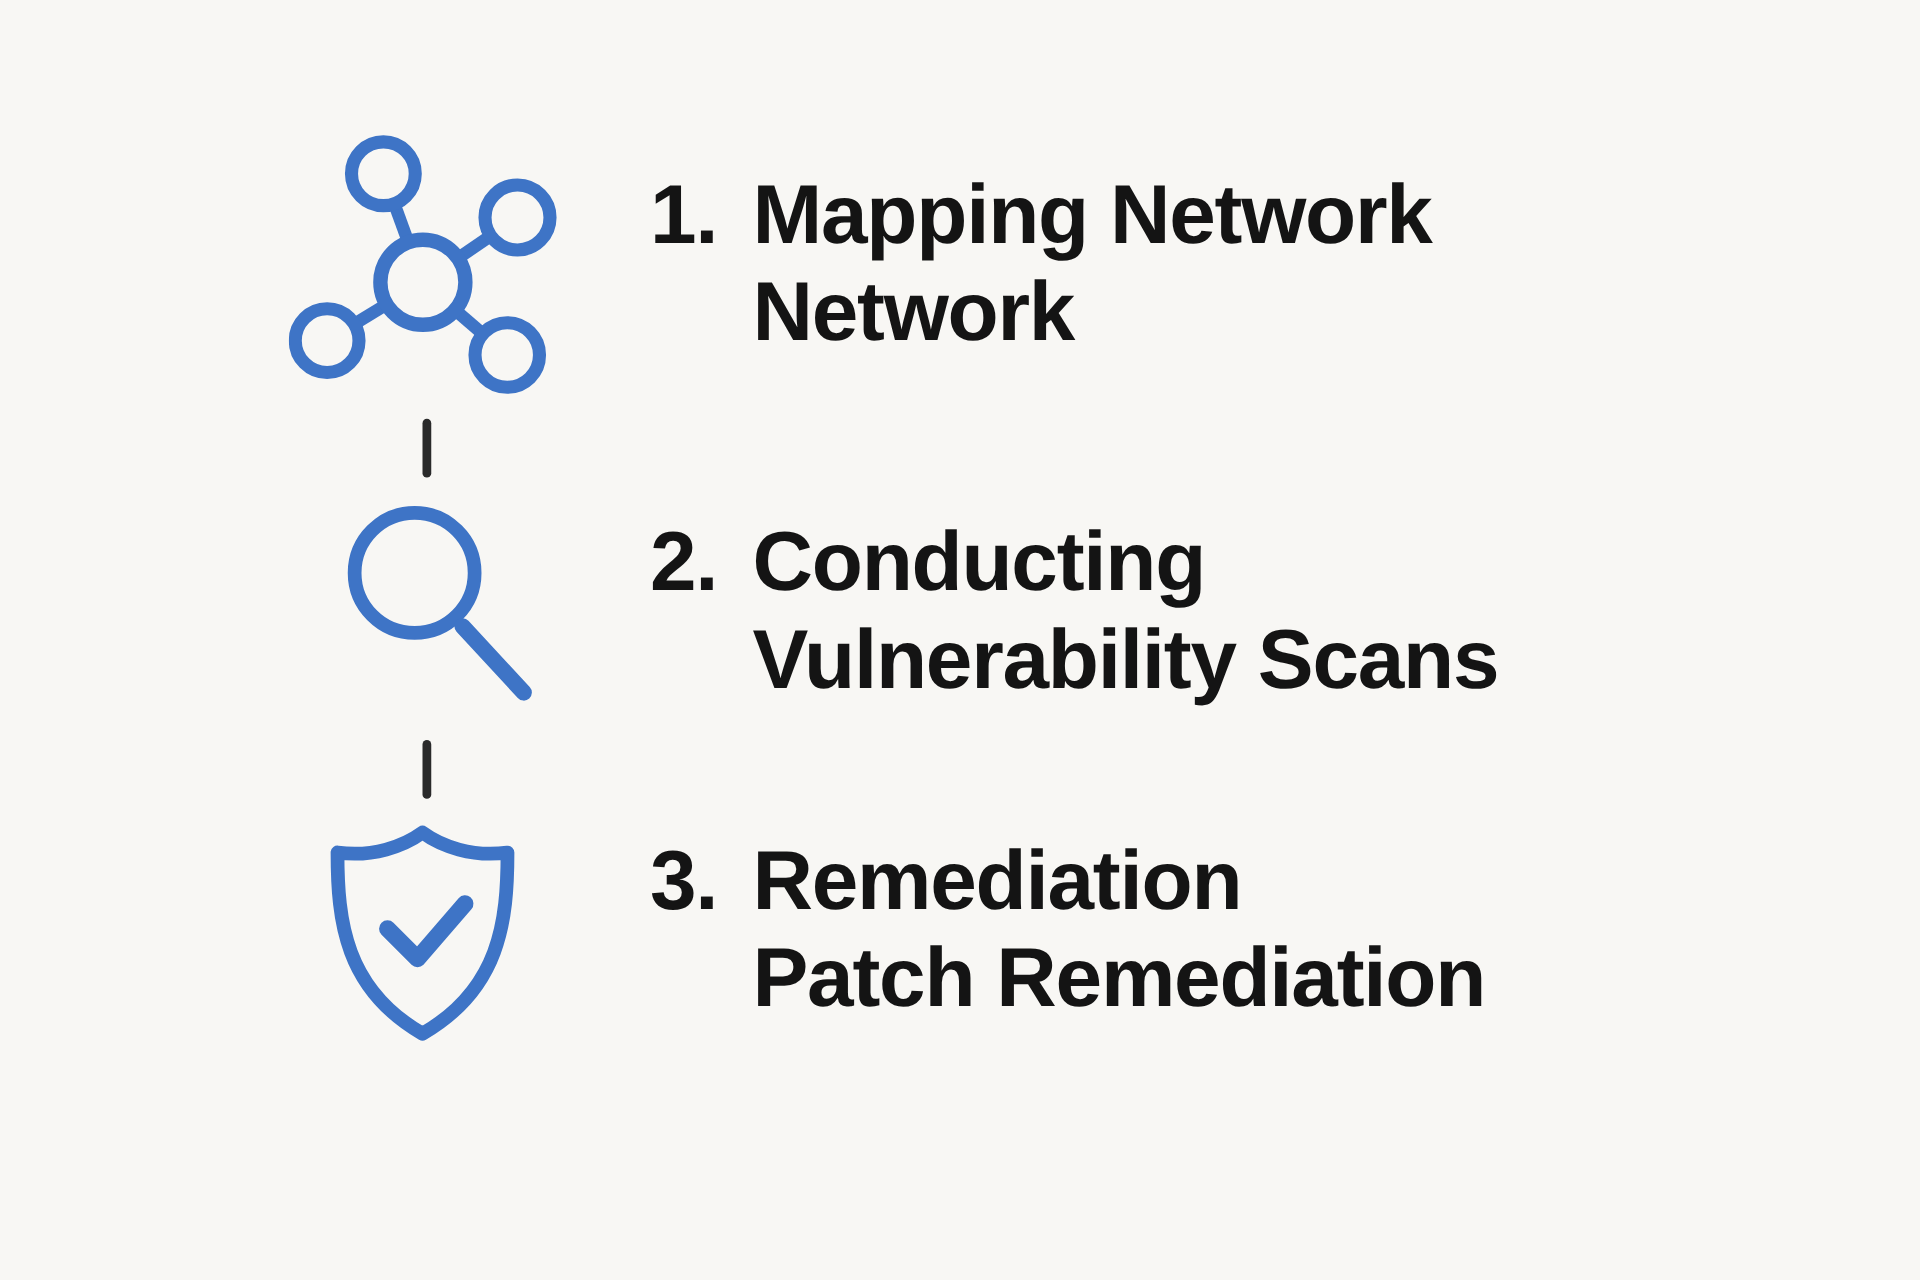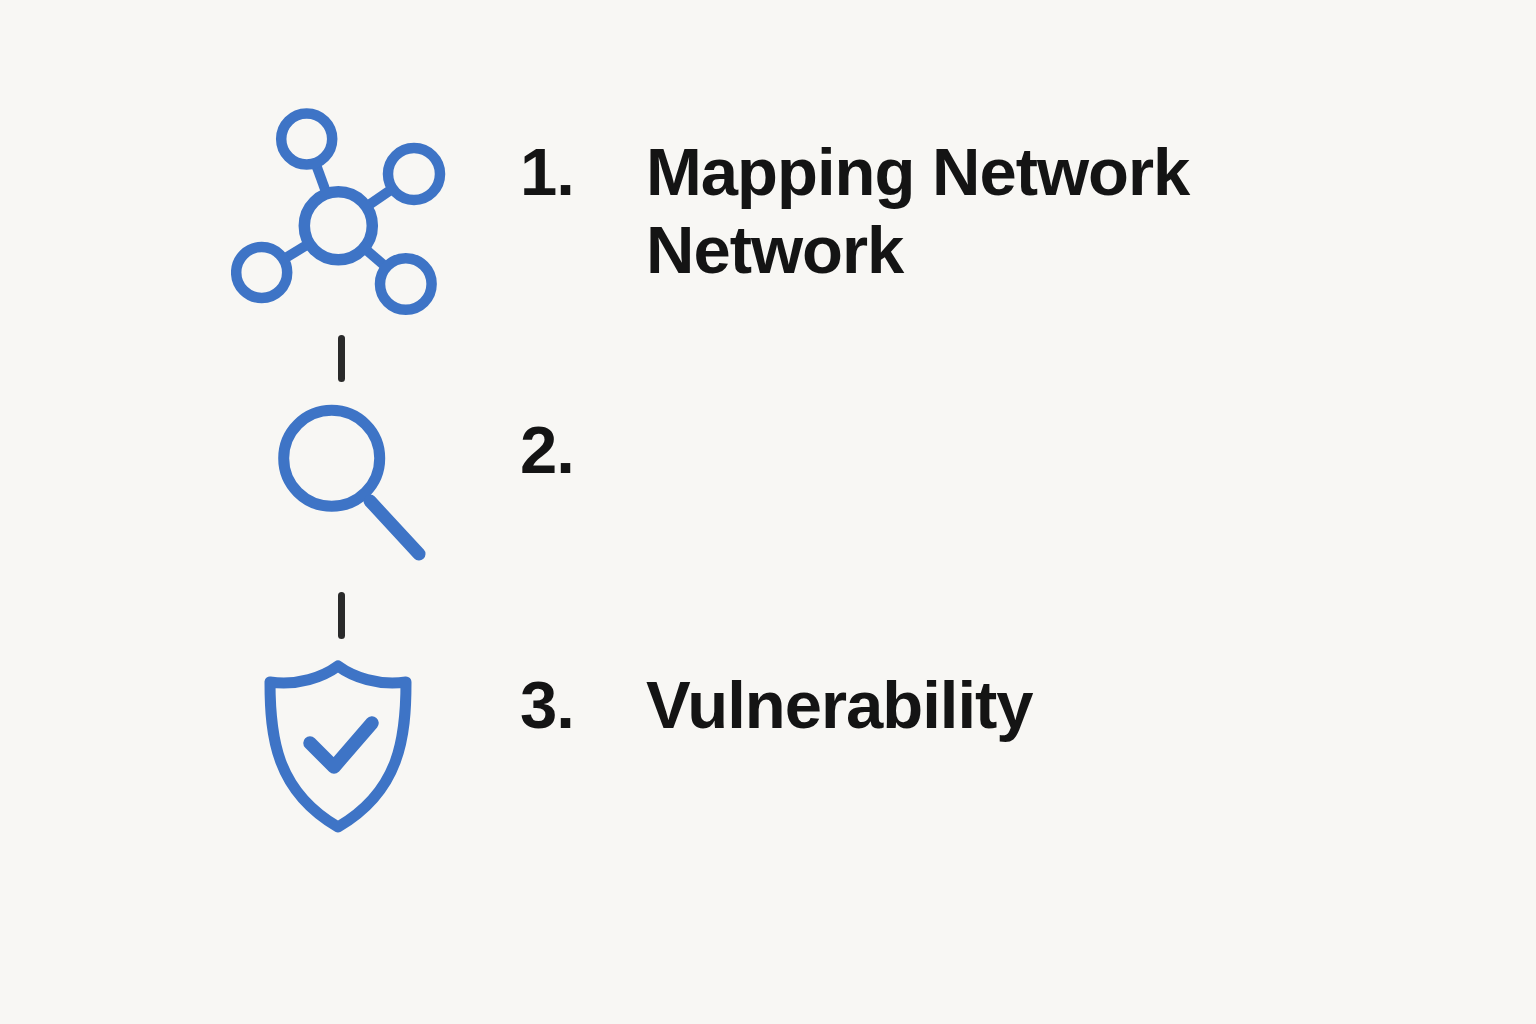--- a/index.html
+++ b/index.html
@@ -36,21 +36,21 @@
     font-weight: 700;
     line-height: 78px;
     letter-spacing: -1px;
     white-space: nowrap;
   }
   .step-num {
     display: inline-block;
     width: 82px;
     flex: 0 0 82px;
   }
-  .step-lines { display: inline-block; margin-left: 44px; }
+  .step-lines { display: inline-block; }
 </style>
 </head>
 <body>
 
 <div class="canvas">
 
   <svg class="icon abs" style="left:231px; top:107px;" width="216" height="210" viewBox="0 0 216 210">
     <g stroke="currentColor" fill="none">
       <line x1="107.3" y1="118.8" x2="75.7" y2="32" stroke-width="10"></line>
       <line x1="107.3" y1="118.8" x2="183" y2="67" stroke-width="10"></line>
@@ -82,20 +82,21 @@
     </g>
   </svg>
 
   <div class="step-row" style="top:133px;">
     <span class="step-num">1.</span>
     <span class="step-lines"><span>Mapping Network</span><br><span>Network</span></span>
   </div>
 
   <div class="step-row" style="top:411px;">
     <span class="step-num">2.</span>
+    <span class="step-lines"><span>Conducting</span><br><span>Vulnerability Scans</span></span>
   </div>
 
   <div class="step-row" style="top:666px;">
     <span class="step-num">3.</span>
-    <span class="step-lines"><span>Vulnerability</span><br></span>
+    <span class="step-lines"><span>Remediation</span><br><span>Patch Remediation</span></span>
   </div>
 
 </div>
 
 </body></html>

